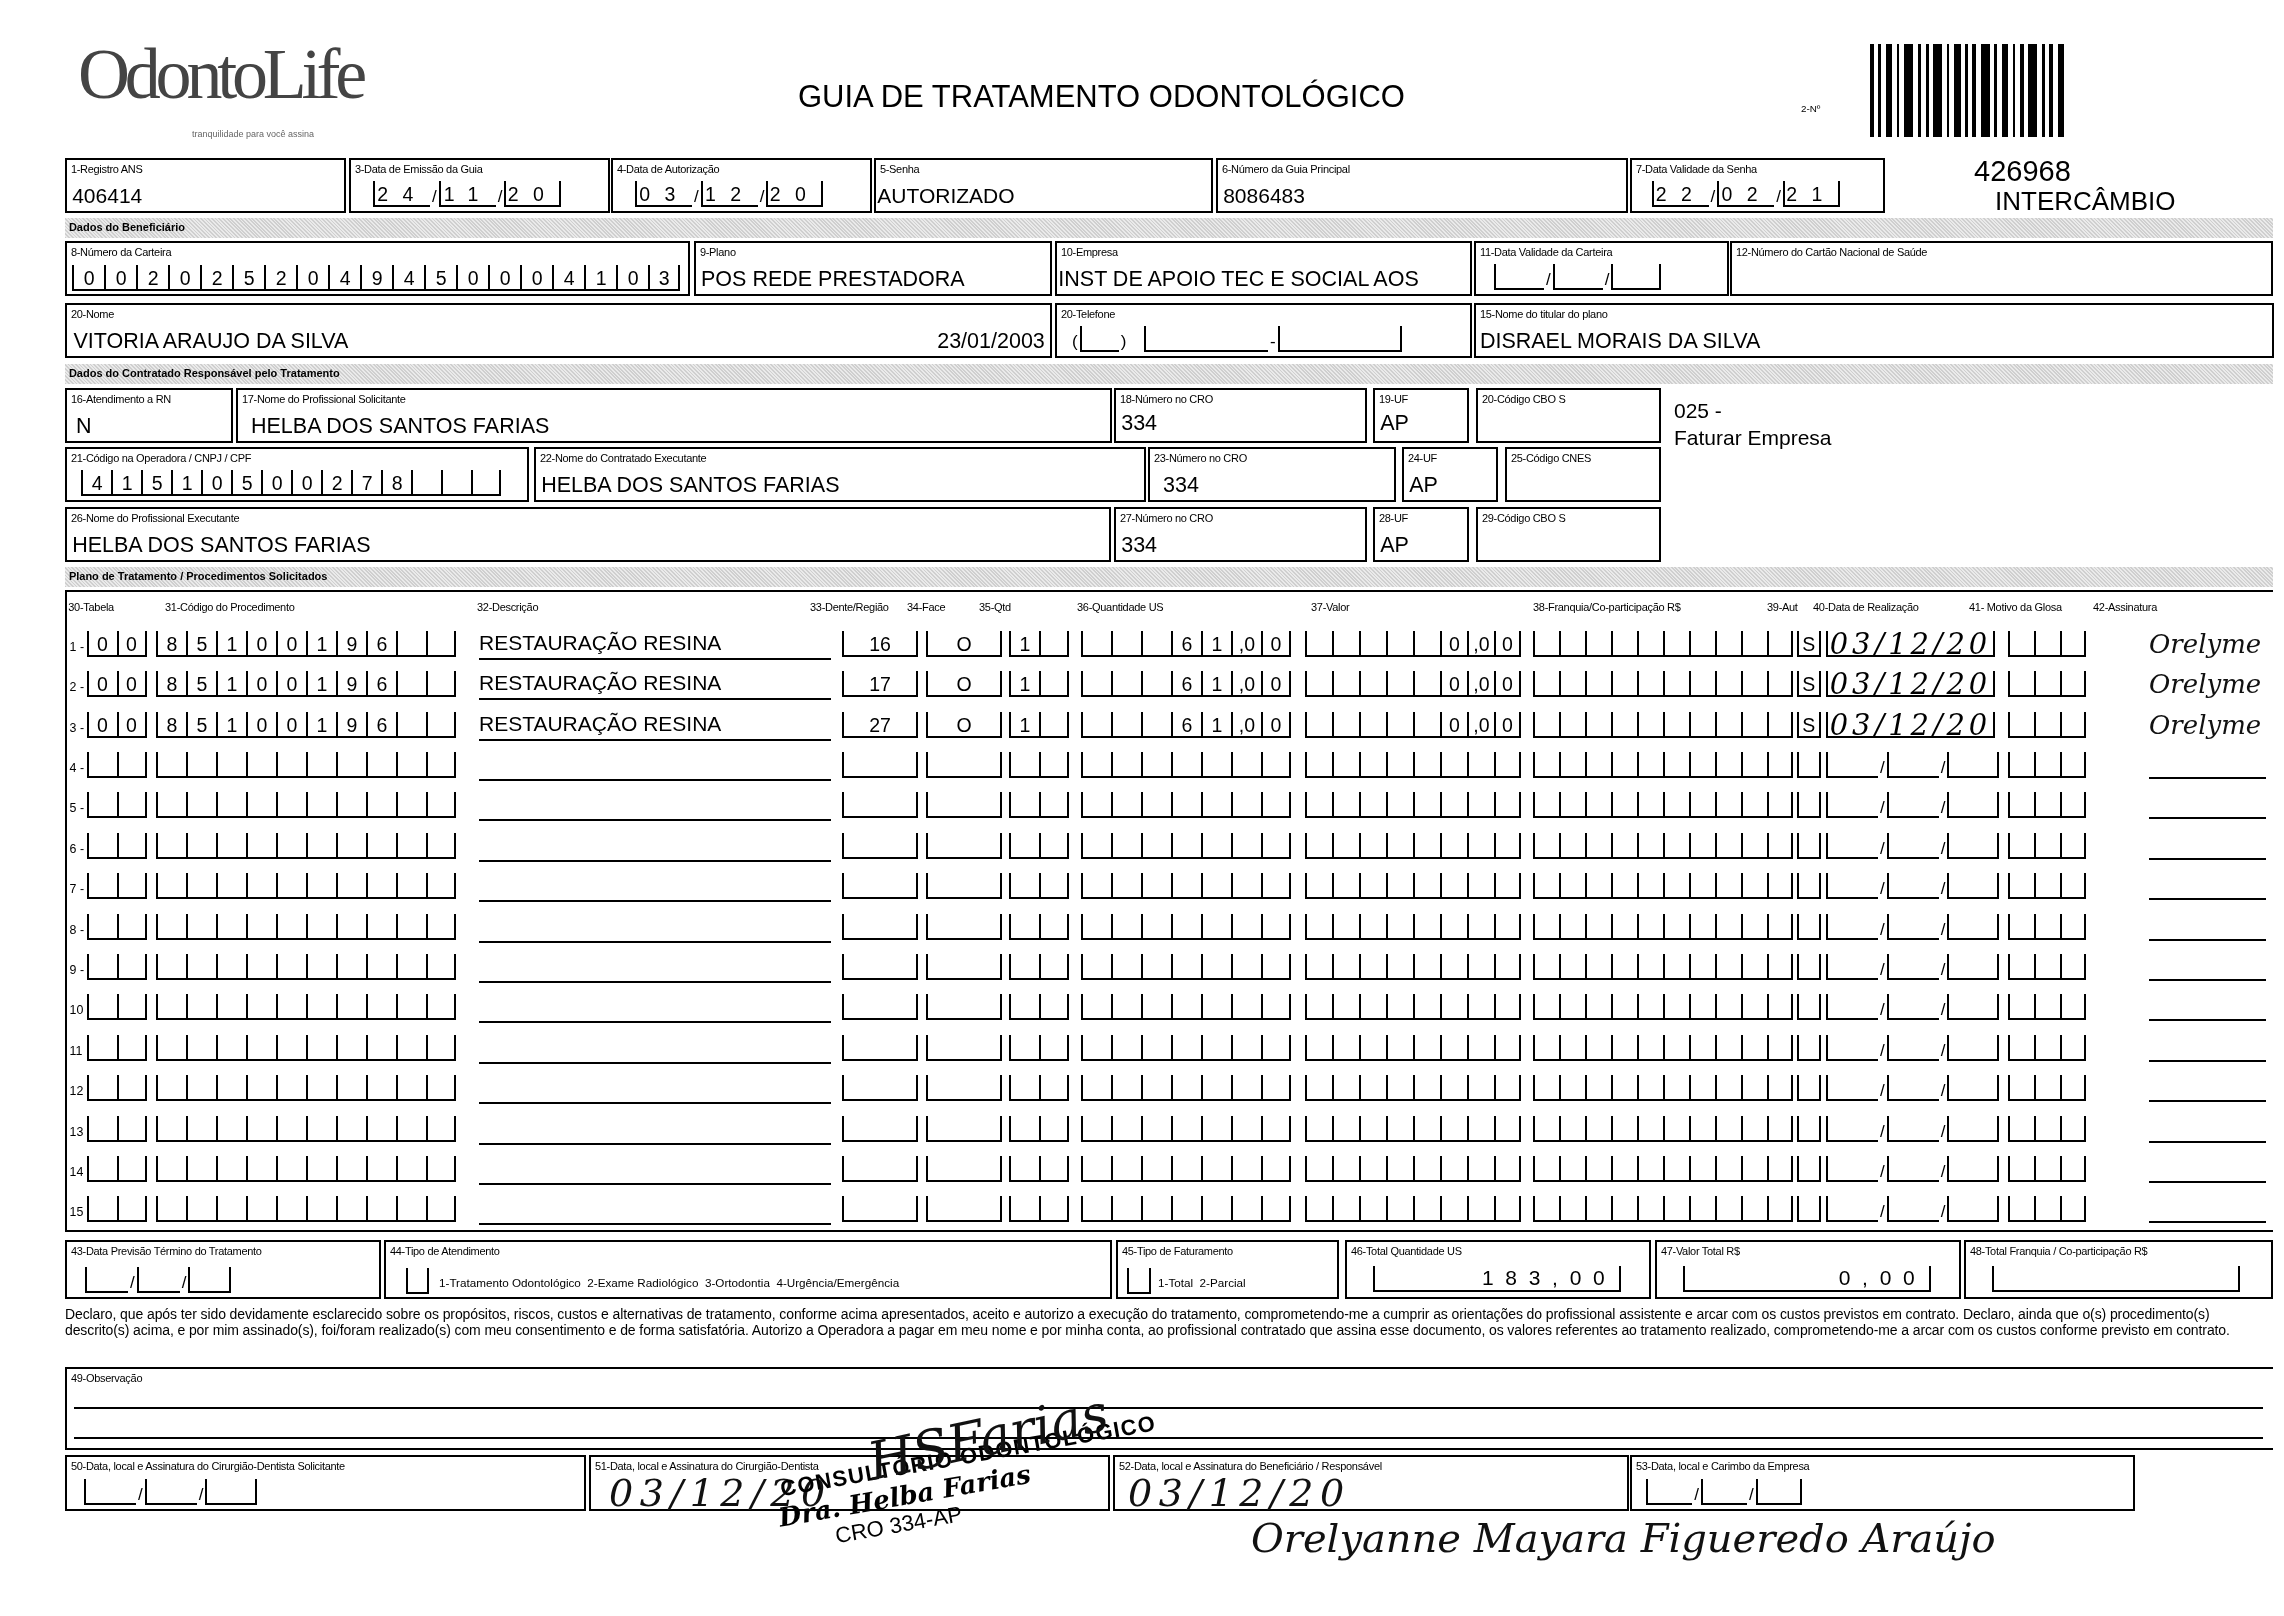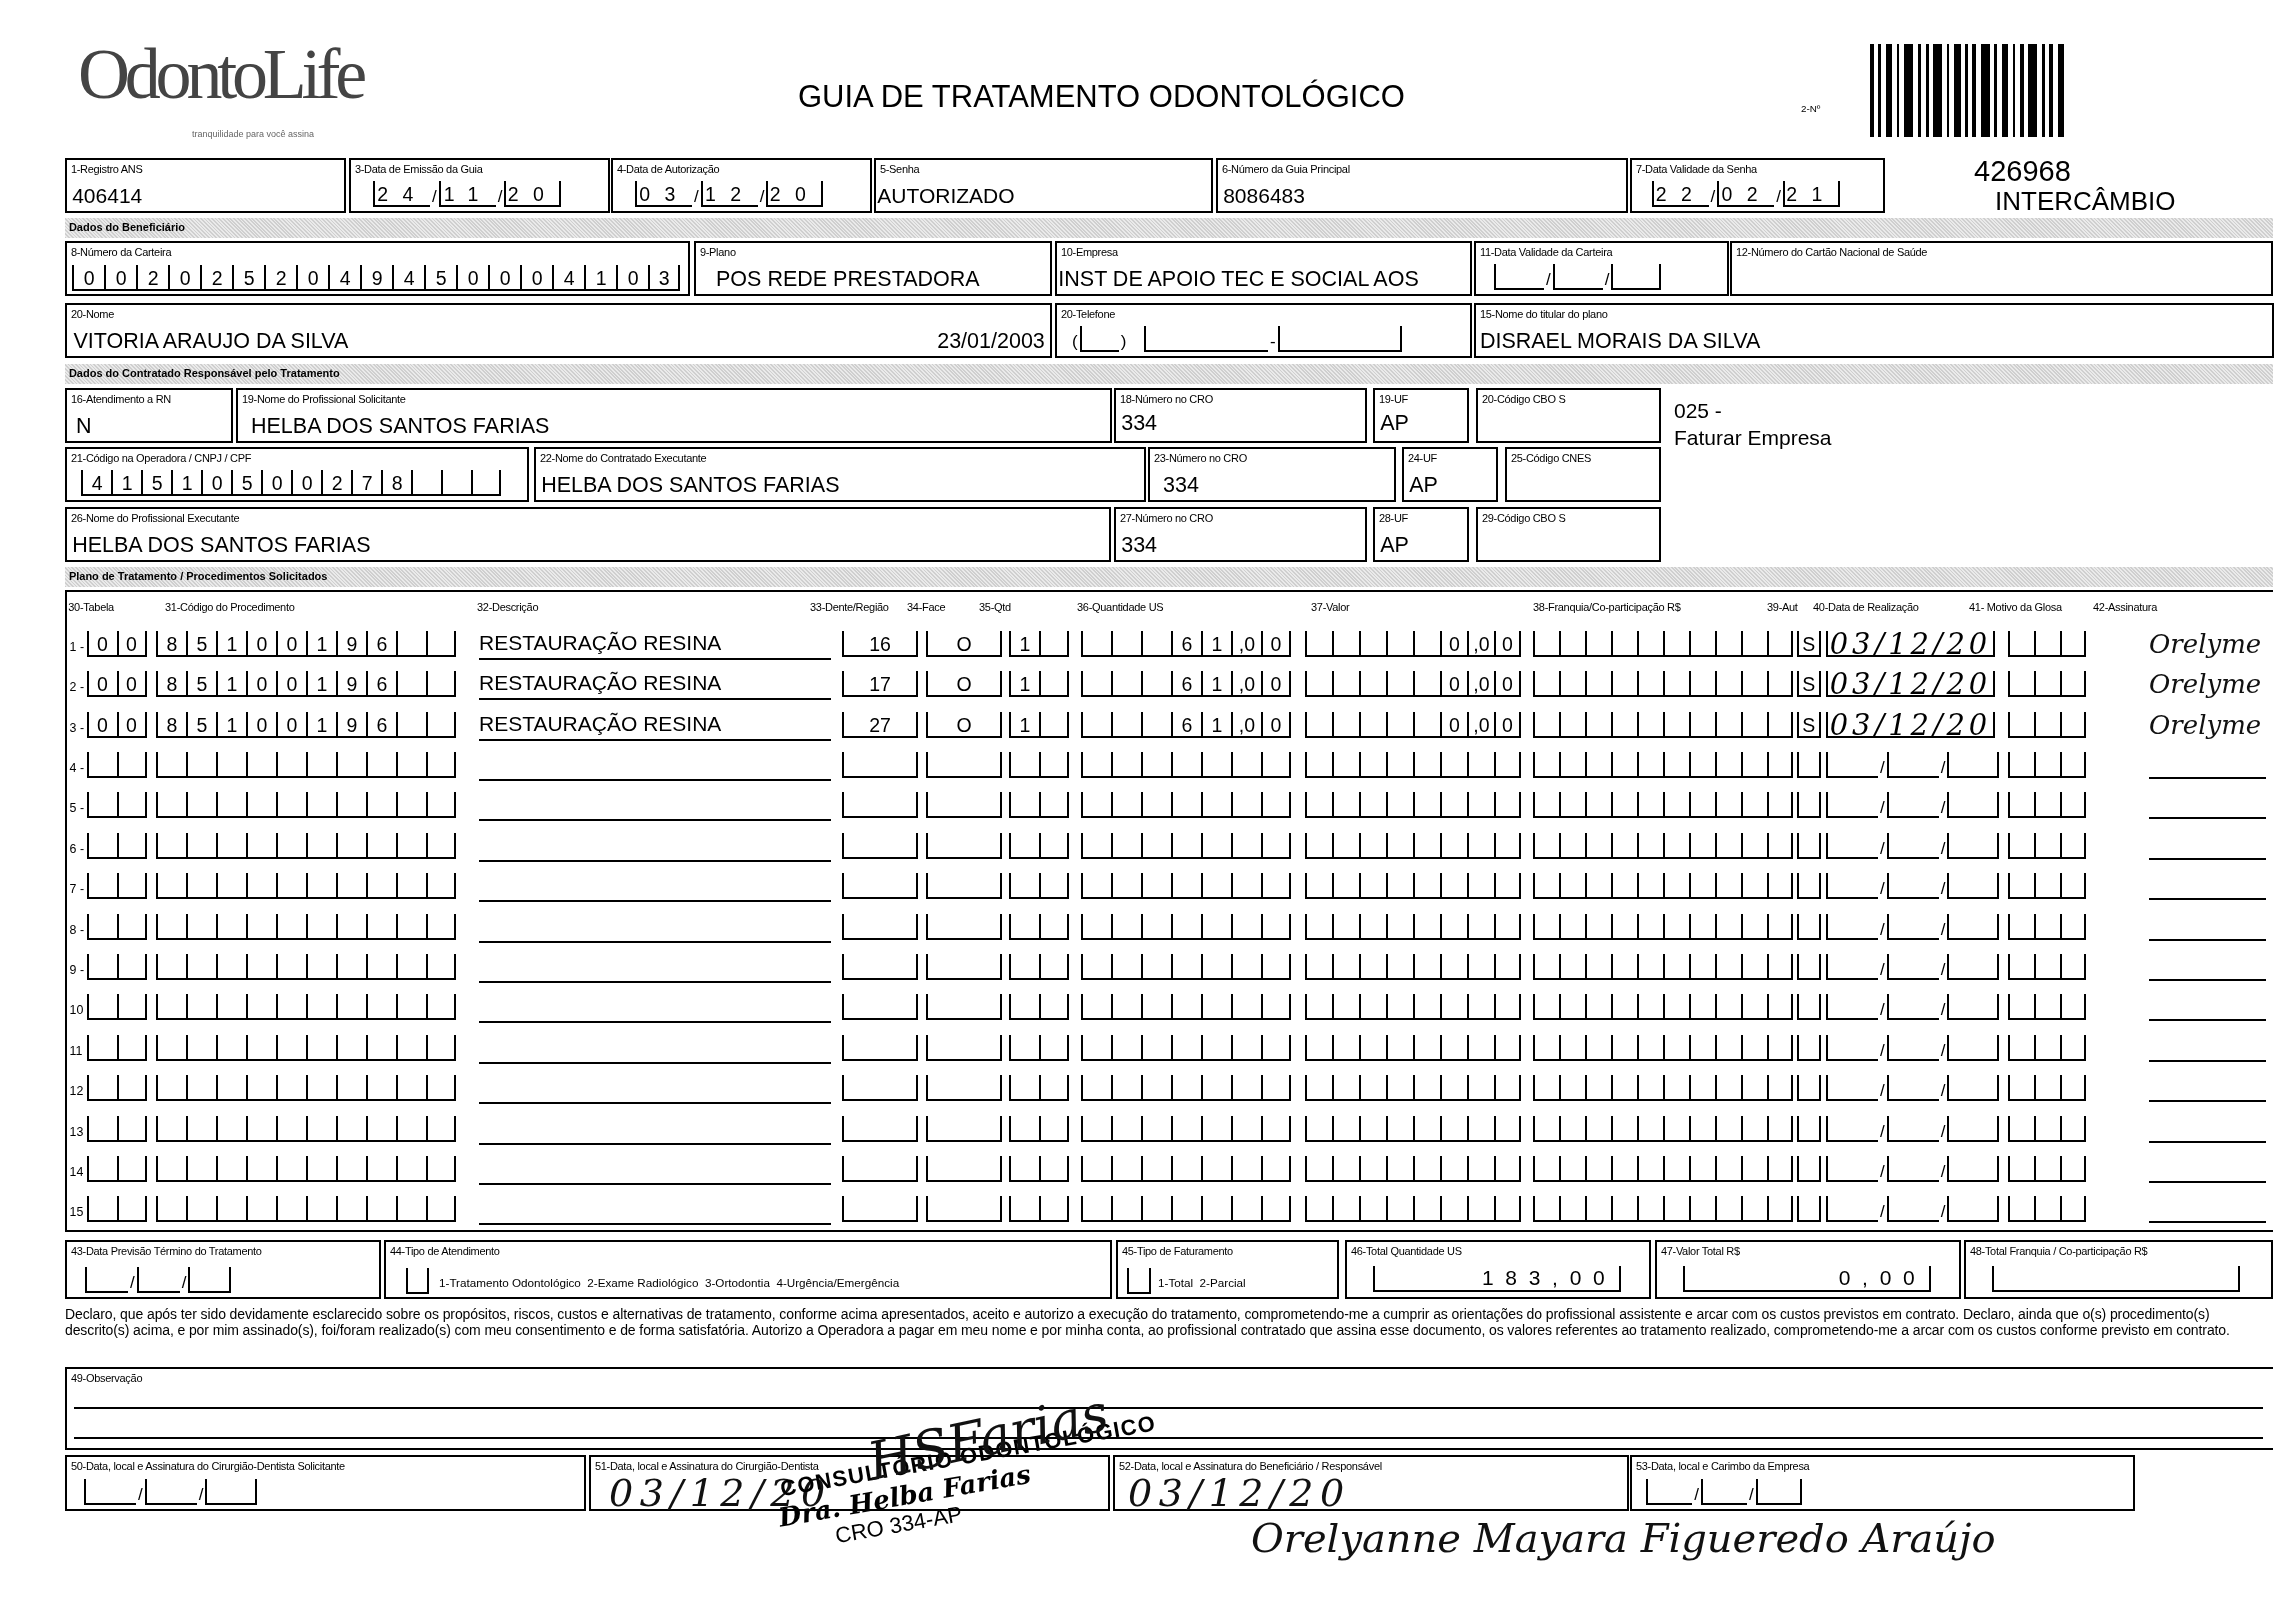--- a/index.html
+++ b/index.html
@@ -122,21 +122,21 @@
       <div class="cell" style="width: 32px;">0</div>
       <div class="cell" style="width: 32px;">0</div>
       <div class="cell" style="width: 32px;">4</div>
       <div class="cell" style="width: 32px;">1</div>
       <div class="cell" style="width: 32px;">0</div>
       <div class="cell" style="width: 32px;">3</div>
     </div>
 </div>
 <div class="box" style="left:694px;top:241px;width:358px;height:55px;">
   <div class="lbl">9-Plano</div>
-  <div class="val" style="left:20px;top:23.5px;text-align:right;">POS REDE PRESTADORA</div>
+  <div class="val" style="left:5px;top:23.5px;text-align:right;">POS REDE PRESTADORA</div>
 </div>
 <div class="box" style="left:1055px;top:241px;width:417px;height:55px;">
   <div class="lbl">10-Empresa</div>
   <div class="val" style="left:1.3px;top:23.5px;">INST DE APOIO TEC E SOCIAL AOS</div>
 </div>
 <div class="box" style="left:1474px;top:241px;width:255px;height:55px;">
   <div class="lbl">11-Data Validade da Carteira</div>
   <div class="cells" style="left:18px;top:21px;">
     <div class="cell" style="width:50px;"></div>
       <span class="sep">/</span>
@@ -173,21 +173,21 @@
 
 <div class="section" style="top:364px;">
   <span>Dados do Contratado Responsável pelo Tratamento</span>
 </div>
 
 <div class="box" style="left:65px;top:388px;width:168px;height:55px;">
   <div class="lbl">16-Atendimento a RN</div>
   <div class="val" style="left:9px;top:23.5px;">N</div>
 </div>
 <div class="box" style="left:236px;top:388px;width:876px;height:55px;">
-  <div class="lbl">19-Nome do Profissional Solicitante</div>
+  <div class="lbl">17-Nome do Profissional Solicitante</div>
   <div class="val" style="left:13px;top:23.5px;">HELBA DOS SANTOS FARIAS</div>
 </div>
 <div class="box" style="left:1114px;top:388px;width:253px;height:55px;">
   <div class="lbl">18-Número no CRO</div>
   <div class="val" style="left:5.2px;top:21px;">334</div>
 </div>
 <div class="box" style="left:1373px;top:388px;width:96px;height:55px;">
   <div class="lbl">19-UF</div>
   <div class="val" style="left:5.2px;top:21px;">AP</div>
 </div>

